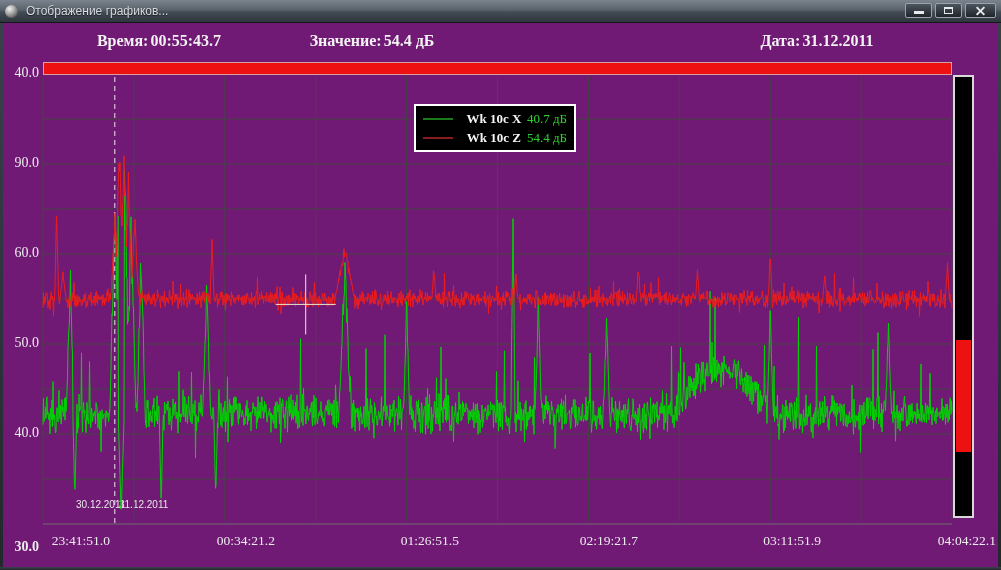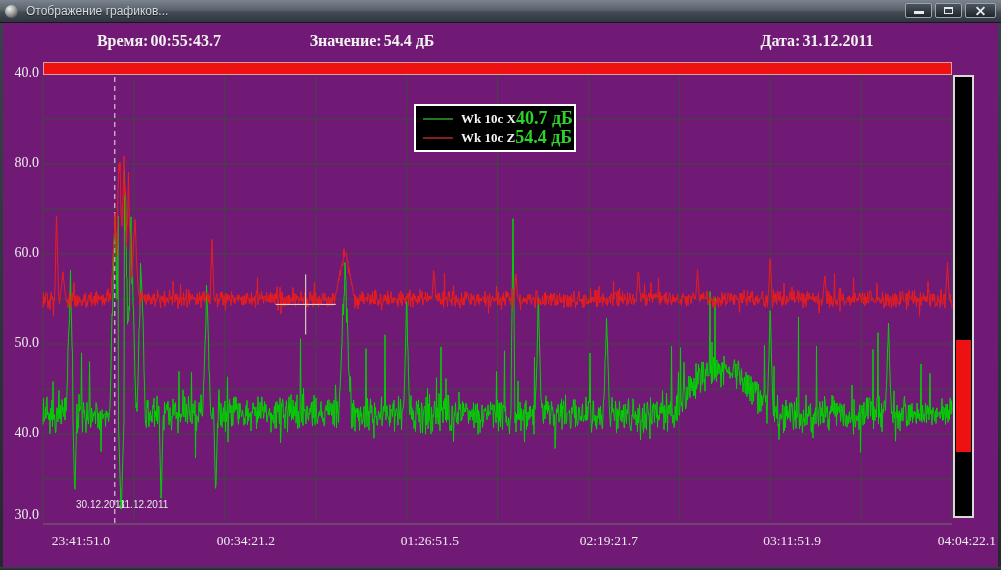--- a/index.html
+++ b/index.html
@@ -51,21 +51,21 @@
   .vthumb{position:absolute;left:1px;right:1px;background:#ee1111;}
 
   
   .legend{position:absolute;left:414px;top:104px;width:162px;border:2px solid #ffffff;
           background:#000;box-sizing:border-box;z-index:20;padding:3px 0;}
   .legend-row{display:flex;align-items:center;height:19px;padding:0 7px;text-align:center;}
   .legend-line{width:30px;height:2px;margin-right:8px;flex:none;}
   .legend-line.s0{background:#1c7a1c;}
   .legend-line.s1{background:#8a1c1c;}
   .legend-name{font-weight:bold;font-size:13px;color:#f4f4f4;flex:1;white-space:nowrap;}
-  .legend-val{font-weight:bold;font-size:18px;color:#2bd32b;white-space:nowrap;}
+  .legend-val{font-weight:normal;font-size:13px;color:#2bd32b;white-space:nowrap;}
 
   svg#chart-svg{position:absolute;left:0;top:0;z-index:5;}
 </style>
 </head>
 <body>
 
 <div class="window">
 
   <div class="titlebar">
     <span class="app-icon"></span>
@@ -116,25 +116,25 @@
       <line x1="43" x2="952" y1="479" y2="479" stroke="#454545" stroke-width="1"></line>
       <line x1="43" x2="952" y1="524" y2="524" stroke="#6f6f6f" stroke-width="1"></line>
       <line x1="114.811" x2="114.811" y1="77" y2="523" stroke="#e8e8e8" stroke-width="1" stroke-dasharray="5 4"></line>
       <polyline points="43.0,424.6 43.5,398.1 44.0,421.4 44.5,419.5 45.0,417.8 45.5,407.1 46.0,418.5 46.5,398.9 47.0,396.8 47.5,414.7 48.0,411.8 48.5,418.2 49.0,420.0 49.5,413.5 50.0,433.6 50.5,408.4 51.0,413.7 51.5,420.0 52.0,399.9 52.5,426.8 53.0,381.6 53.5,418.6 54.0,419.6 54.5,414.8 55.0,425.6 55.5,432.9 56.0,431.0 56.5,410.5 57.0,407.6 57.5,408.6 58.0,422.0 58.5,406.0 59.0,390.5 59.5,415.9 60.0,418.9 60.5,405.2 61.0,424.0 61.5,422.8 62.0,399.5 62.5,411.3 63.0,407.2 63.5,416.2 64.0,416.5 64.5,398.4 65.0,420.2 65.5,397.4 66.0,411.4 66.5,405.6 67.0,389.9 67.5,376.8 68.0,348.0 68.5,337.5 69.0,327.8 69.5,319.9 70.0,292.8 70.5,270.2 71.0,305.5 71.5,320.1 72.0,345.3 72.5,353.3 73.0,421.9 73.5,442.6 74.0,463.3 74.5,484.0 75.0,489.3 75.5,468.6 76.0,447.9 76.5,427.2 77.0,404.2 77.5,432.9 78.0,417.0 78.5,428.3 79.0,394.1 79.5,411.2 80.0,410.2 80.5,408.7 81.0,405.2 81.5,352.8 82.0,415.2 82.5,432.2 83.0,410.2 83.5,402.0 84.0,412.7 84.5,410.3 85.0,418.4 85.5,420.8 86.0,432.7 86.5,419.0 87.0,402.4 87.5,419.4 88.0,418.8 88.5,424.1 89.0,410.0 89.5,361.6 90.0,397.8 90.5,427.7 91.0,425.8 91.5,408.2 92.0,411.2 92.5,421.9 93.0,417.9 93.5,413.3 94.0,415.6 94.5,411.1 95.0,413.6 95.5,423.8 96.0,402.6 96.5,404.8 97.0,407.5 97.5,415.9 98.0,428.2 98.5,413.0 99.0,422.6 99.5,429.7 100.0,411.0 100.5,412.9 101.0,451.6 101.5,423.1 102.0,409.6 102.5,417.8 103.0,418.9 103.5,414.6 104.0,414.2 104.5,414.4 105.0,413.5 105.5,426.3 106.0,410.9 106.5,410.8 107.0,417.4 107.5,412.6 108.0,412.6 108.5,421.7 109.0,417.4 109.5,412.1 110.0,406.6 110.5,388.8 111.0,367.3 111.5,337.5 112.0,313.8 112.5,315.4 113.0,293.5 113.5,266.1 114.0,240.3 114.5,233.5 115.0,216.6 115.5,224.0 116.0,250.7 116.5,276.9 117.0,299.4 117.5,291.9 118.0,216.1 118.5,425.2 119.0,442.0 119.5,458.8 120.0,475.6 120.5,492.4 121.0,509.2 121.5,504.0 122.0,487.2 122.5,470.4 123.0,453.6 123.5,436.8 124.0,420.0 124.5,170.3 125.0,230.5 125.5,192.8 126.0,216.1 126.5,276.3 127.0,279.2 127.5,324.2 128.0,320.4 128.5,320.9 129.0,306.4 129.5,310.5 130.0,257.2 130.5,233.1 131.0,216.8 131.5,267.9 132.0,284.0 132.5,275.5 133.0,304.0 133.5,309.5 134.0,332.8 134.5,352.9 135.0,377.4 135.5,390.9 136.0,407.8 136.5,403.6 137.0,411.5 137.5,392.7 138.0,382.3 138.5,358.9 139.0,329.3 139.5,326.7 140.0,309.8 140.5,263.3 141.0,274.3 141.5,282.9 142.0,296.3 142.5,308.0 143.0,318.6 143.5,339.5 144.0,371.6 144.5,383.2 145.0,408.0 145.5,423.4 146.0,425.6 146.5,427.9 147.0,400.4 147.5,408.1 148.0,400.3 148.5,420.1 149.0,426.8 149.5,412.9 150.0,414.2 150.5,410.6 151.0,421.1 151.5,415.7 152.0,422.4 152.5,410.7 153.0,404.9 153.5,408.4 154.0,398.2 154.5,426.7 155.0,410.8 155.5,416.6 156.0,411.0 156.5,420.9 157.0,395.9 157.5,424.0 158.0,417.2 158.5,406.0 159.0,406.1 159.5,429.3 160.0,452.3 160.5,475.2 161.0,498.2 161.5,490.9 162.0,467.9 162.5,445.0 163.0,422.0 163.5,415.0 164.0,430.2 164.5,402.2 165.0,413.8 165.5,412.0 166.0,409.9 166.5,404.3 167.0,403.6 167.5,410.2 168.0,401.0 168.5,415.1 169.0,424.7 169.5,416.7 170.0,407.5 170.5,421.0 171.0,420.7 171.5,430.2 172.0,416.3 172.5,417.6 173.0,398.9 173.5,410.0 174.0,415.5 174.5,404.4 175.0,407.0 175.5,402.4 176.0,418.7 176.5,417.3 177.0,412.0 177.5,418.4 178.0,433.1 178.5,416.6 179.0,371.3 179.5,417.0 180.0,414.0 180.5,422.1 181.0,413.8 181.5,417.1 182.0,415.6 182.5,411.5 183.0,389.8 183.5,413.0 184.0,416.9 184.5,396.6 185.0,397.9 185.5,421.9 186.0,412.9 186.5,403.9 187.0,416.9 187.5,423.4 188.0,410.3 188.5,396.0 189.0,406.6 189.5,414.3 190.0,416.8 190.5,422.0 191.0,408.5 191.5,372.3 192.0,423.9 192.5,416.7 193.0,403.8 193.5,413.1 194.0,410.9 194.5,415.4 195.0,400.5 195.5,458.1 196.0,414.8 196.5,430.6 197.0,418.0 197.5,418.8 198.0,416.4 198.5,422.2 199.0,402.5 199.5,411.4 200.0,408.3 200.5,413.3 201.0,394.6 201.5,407.4 202.0,415.5 202.5,416.3 203.0,403.1 203.5,386.9 204.0,376.9 204.5,362.1 205.0,344.1 205.5,333.7 206.0,320.0 206.5,285.0 207.0,302.1 207.5,308.3 208.0,327.2 208.5,342.2 209.0,370.3 209.5,376.0 210.0,394.8 210.5,410.8 211.0,416.0 211.5,416.4 212.0,419.2 212.5,412.6 213.0,407.4 213.5,409.8 214.0,426.2 214.5,446.9 215.0,467.6 215.5,488.3 216.0,485.0 216.5,464.3 217.0,443.6 217.5,422.9 218.0,427.9 218.5,400.2 219.0,389.7 219.5,405.1 220.0,414.4 220.5,425.2 221.0,403.3 221.5,421.7 222.0,427.4 222.5,416.8 223.0,411.1 223.5,407.5 224.0,421.8 224.5,403.3 225.0,400.9 225.5,431.6 226.0,411.8 226.5,421.4 227.0,412.1 227.5,376.8 228.0,442.1 228.5,419.3 229.0,406.1 229.5,399.5 230.0,412.9 230.5,404.5 231.0,413.4 231.5,426.3 232.0,405.5 232.5,425.5 233.0,424.4 233.5,397.8 234.0,412.6 234.5,399.9 235.0,396.6 235.5,410.4 236.0,397.1 236.5,409.3 237.0,404.0 237.5,414.7 238.0,419.8 238.5,424.4 239.0,403.2 239.5,418.7 240.0,403.5 240.5,408.3 241.0,412.2 241.5,416.7 242.0,414.3 242.5,410.3 243.0,414.4 243.5,417.5 244.0,425.4 244.5,418.3 245.0,424.0 245.5,412.1 246.0,405.5 246.5,415.7 247.0,400.4 247.5,424.7 248.0,408.1 248.5,420.9 249.0,413.4 249.5,416.7 250.0,415.9 250.5,412.1 251.0,430.9 251.5,417.7 252.0,411.8 252.5,413.2 253.0,402.7 253.5,408.7 254.0,406.9 254.5,407.1 255.0,416.0 255.5,410.2 256.0,407.1 256.5,429.0 257.0,411.7 257.5,422.4 258.0,396.6 258.5,418.7 259.0,411.2 259.5,416.3 260.0,402.2 260.5,415.6 261.0,418.4 261.5,397.1 262.0,396.9 262.5,411.0 263.0,406.6 263.5,418.3 264.0,414.9 264.5,401.4 265.0,412.3 265.5,405.5 266.0,404.2 266.5,415.0 267.0,422.1 267.5,419.4 268.0,414.1 268.5,414.4 269.0,410.6 269.5,408.2 270.0,416.5 270.5,412.6 271.0,432.3 271.5,413.3 272.0,419.3 272.5,415.2 273.0,421.2 273.5,423.3 274.0,412.3 274.5,406.1 275.0,428.4 275.5,402.6 276.0,414.8 276.5,428.3 277.0,401.5 277.5,411.8 278.0,409.8 278.5,404.7 279.0,415.1 279.5,423.7 280.0,397.7 280.5,442.9 281.0,432.6 281.5,403.6 282.0,406.7 282.5,399.2 283.0,402.0 283.5,418.0 284.0,414.4 284.5,421.0 285.0,428.5 285.5,407.2 286.0,408.2 286.5,400.7 287.0,409.6 287.5,432.2 288.0,411.9 288.5,408.6 289.0,396.8 289.5,416.3 290.0,403.5 290.5,413.2 291.0,394.6 291.5,420.3 292.0,413.5 292.5,418.1 293.0,400.0 293.5,419.4 294.0,406.0 294.5,410.9 295.0,415.9 295.5,401.9 296.0,423.2 296.5,412.0 297.0,394.7 297.5,428.6 298.0,428.5 298.5,411.2 299.0,424.3 299.5,427.5 300.0,414.1 300.5,338.7 301.0,400.6 301.5,422.2 302.0,418.4 302.5,394.2 303.0,425.6 303.5,388.1 304.0,411.0 304.5,411.0 305.0,409.2 305.5,418.1 306.0,424.1 306.5,413.1 307.0,405.8 307.5,406.7 308.0,418.4 308.5,420.4 309.0,412.7 309.5,414.8 310.0,408.0 310.5,412.2 311.0,405.1 311.5,402.4 312.0,418.2 312.5,426.1 313.0,401.5 313.5,418.0 314.0,395.2 314.5,403.3 315.0,424.7 315.5,413.4 316.0,397.8 316.5,412.7 317.0,422.1 317.5,423.8 318.0,418.3 318.5,416.2 319.0,411.9 319.5,411.5 320.0,415.7 320.5,408.7 321.0,401.5 321.5,418.1 322.0,411.6 322.5,419.2 323.0,421.8 323.5,418.0 324.0,426.1 324.5,425.5 325.0,410.9 325.5,407.9 326.0,405.4 326.5,410.6 327.0,411.3 327.5,400.6 328.0,415.0 328.5,414.9 329.0,399.7 329.5,414.9 330.0,411.1 330.5,408.6 331.0,402.8 331.5,415.6 332.0,411.9 332.5,404.3 333.0,424.5 333.5,415.6 334.0,400.1 334.5,426.6 335.0,410.8 335.5,384.9 336.0,396.9 336.5,428.0 337.0,401.2 337.5,412.2 338.0,411.6 338.5,422.7 339.0,409.1 339.5,395.7 340.0,389.0 340.5,378.3 341.0,368.2 341.5,350.6 342.0,343.5 342.5,317.2 343.0,303.9 343.5,314.6 344.0,297.2 344.5,292.8 345.0,262.4 345.5,275.0 346.0,280.8 346.5,322.4 347.0,308.5 347.5,324.1 348.0,340.3 348.5,366.2 349.0,374.2 349.5,378.1 350.0,392.0 350.5,376.6 351.0,396.5 351.5,425.1 352.0,428.7 352.5,403.6 353.0,426.7 353.5,399.9 354.0,406.5 354.5,406.7 355.0,431.3 355.5,408.8 356.0,413.1 356.5,412.2 357.0,408.3 357.5,417.3 358.0,407.9 358.5,421.0 359.0,410.4 359.5,430.5 360.0,419.2 360.5,406.8 361.0,416.3 361.5,412.8 362.0,424.3 362.5,420.5 363.0,421.1 363.5,411.9 364.0,406.1 364.5,427.7 365.0,427.5 365.5,410.5 366.0,348.6 366.5,404.8 367.0,426.8 367.5,398.2 368.0,414.5 368.5,411.3 369.0,430.3 369.5,418.5 370.0,407.8 370.5,398.8 371.0,413.3 371.5,405.4 372.0,406.7 372.5,423.0 373.0,418.6 373.5,427.1 374.0,438.2 374.5,402.7 375.0,414.5 375.5,407.5 376.0,417.4 376.5,416.2 377.0,424.9 377.5,425.4 378.0,417.3 378.5,411.1 379.0,413.3 379.5,417.1 380.0,419.5 380.5,415.1 381.0,410.5 381.5,396.7 382.0,425.8 382.5,417.7 383.0,415.3 383.5,406.2 384.0,411.4 384.5,406.4 385.0,334.8 385.5,406.9 386.0,419.8 386.5,409.0 387.0,405.5 387.5,415.2 388.0,416.7 388.5,418.2 389.0,419.3 389.5,426.3 390.0,404.7 390.5,422.7 391.0,411.9 391.5,409.2 392.0,410.5 392.5,416.6 393.0,403.5 393.5,410.4 394.0,400.2 394.5,431.4 395.0,414.8 395.5,416.0 396.0,409.4 396.5,408.6 397.0,412.2 397.5,415.0 398.0,425.1 398.5,396.1 399.0,409.9 399.5,412.4 400.0,419.2 400.5,399.0 401.0,407.6 401.5,430.0 402.0,412.5 402.5,410.3 403.0,408.6 403.5,406.0 404.0,400.0 404.5,384.2 405.0,364.8 405.5,350.0 406.0,324.4 406.5,301.3 407.0,305.5 407.5,342.1 408.0,351.1 408.5,373.9 409.0,391.1 409.5,411.0 410.0,414.8 410.5,403.8 411.0,395.4 411.5,419.0 412.0,407.6 412.5,420.3 413.0,410.5 413.5,411.5 414.0,428.6 414.5,420.6 415.0,421.1 415.5,431.5 416.0,412.6 416.5,400.9 417.0,405.5 417.5,404.7 418.0,414.4 418.5,399.8 419.0,422.0 419.5,408.3 420.0,423.9 420.5,432.7 421.0,419.2 421.5,402.7 422.0,405.4 422.5,433.1 423.0,418.0 423.5,412.8 424.0,409.2 424.5,406.1 425.0,407.5 425.5,434.2 426.0,397.2 426.5,424.8 427.0,420.5 427.5,388.4 428.0,428.7 428.5,404.1 429.0,420.6 429.5,394.4 430.0,419.7 430.5,424.3 431.0,433.8 431.5,407.2 432.0,420.7 432.5,431.3 433.0,414.8 433.5,417.1 434.0,410.2 434.5,401.0 435.0,407.1 435.5,415.4 436.0,424.0 436.5,377.6 437.0,417.9 437.5,407.8 438.0,423.3 438.5,424.4 439.0,393.5 439.5,418.1 440.0,431.1 440.5,403.4 441.0,346.9 441.5,410.8 442.0,407.3 442.5,411.6 443.0,422.9 443.5,402.7 444.0,400.5 444.5,408.8 445.0,398.0 445.5,420.0 446.0,378.5 446.5,422.2 447.0,394.8 447.5,414.0 448.0,419.8 448.5,395.0 449.0,408.4 449.5,423.9 450.0,431.0 450.5,426.6 451.0,425.3 451.5,430.6 452.0,406.0 452.5,406.0 453.0,421.7 453.5,441.6 454.0,417.6 454.5,415.2 455.0,410.7 455.5,402.7 456.0,416.6 456.5,422.4 457.0,417.3 457.5,412.3 458.0,424.3 458.5,417.8 459.0,392.0 459.5,409.3 460.0,405.8 460.5,404.3 461.0,421.0 461.5,417.5 462.0,419.3 462.5,401.2 463.0,416.0 463.5,403.1 464.0,408.7 464.5,412.2 465.0,408.5 465.5,412.0 466.0,403.4 466.5,404.0 467.0,409.7 467.5,408.0 468.0,413.3 468.5,423.5 469.0,410.3 469.5,410.4 470.0,420.3 470.5,411.6 471.0,417.1 471.5,414.6 472.0,409.5 472.5,417.9 473.0,420.4 473.5,402.6 474.0,427.8 474.5,412.0 475.0,411.4 475.5,404.1 476.0,422.9 476.5,417.0 477.0,404.3 477.5,403.4 478.0,434.4 478.5,410.4 479.0,412.7 479.5,416.5 480.0,432.6 480.5,419.9 481.0,421.2 481.5,418.7 482.0,405.0 482.5,427.4 483.0,422.4 483.5,422.2 484.0,409.2 484.5,409.1 485.0,411.0 485.5,407.7 486.0,412.0 486.5,412.6 487.0,419.9 487.5,412.4 488.0,404.9 488.5,416.2 489.0,411.5 489.5,412.4 490.0,414.7 490.5,401.7 491.0,407.2 491.5,409.3 492.0,410.0 492.5,404.4 493.0,410.7 493.5,427.5 494.0,404.8 494.5,408.9 495.0,412.1 495.5,415.5 496.0,422.8 496.5,371.5 497.0,417.2 497.5,400.0 498.0,415.7 498.5,431.2 499.0,403.4 499.5,421.1 500.0,402.6 500.5,427.0 501.0,412.1 501.5,402.2 502.0,409.9 502.5,430.0 503.0,405.6 503.5,405.2 504.0,407.8 504.5,350.8 505.0,411.4 505.5,406.8 506.0,422.2 506.5,416.3 507.0,425.0 507.5,425.6 508.0,423.9 508.5,417.7 509.0,427.9 509.5,433.9 510.0,419.3 510.5,419.5 511.0,409.4 511.5,346.4 512.0,312.9 512.5,264.9 513.0,218.6 513.5,270.7 514.0,309.5 514.5,368.0 515.0,423.2 515.5,412.2 516.0,432.0 516.5,414.1 517.0,420.5 517.5,416.8 518.0,380.8 518.5,419.2 519.0,415.1 519.5,419.9 520.0,402.0 520.5,410.7 521.0,431.1 521.5,408.8 522.0,414.4 522.5,420.3 523.0,420.5 523.5,409.7 524.0,418.4 524.5,442.1 525.0,403.7 525.5,413.4 526.0,400.6 526.5,429.6 527.0,412.7 527.5,426.2 528.0,411.8 528.5,417.4 529.0,419.9 529.5,406.6 530.0,417.9 530.5,405.9 531.0,416.2 531.5,416.0 532.0,414.9 532.5,409.0 533.0,424.9 533.5,405.3 534.0,434.2 534.5,357.2 535.0,409.4 535.5,395.4 536.0,388.0 536.5,375.3 537.0,359.6 537.5,336.0 538.0,306.6 538.5,297.0 539.0,325.1 539.5,343.5 540.0,359.7 540.5,381.1 541.0,398.6 541.5,402.3 542.0,408.2 542.5,403.8 543.0,419.2 543.5,423.5 544.0,407.3 544.5,405.2 545.0,419.0 545.5,405.7 546.0,395.7 546.5,409.6 547.0,401.1 547.5,414.0 548.0,401.9 548.5,410.8 549.0,405.3 549.5,416.8 550.0,424.4 550.5,416.5 551.0,412.8 551.5,401.4 552.0,409.0 552.5,407.1 553.0,411.6 553.5,425.6 554.0,416.1 554.5,414.4 555.0,448.6 555.5,441.4 556.0,421.9 556.5,408.8 557.0,413.1 557.5,410.8 558.0,404.5 558.5,408.3 559.0,422.2 559.5,421.5 560.0,417.4 560.5,403.8 561.0,416.3 561.5,398.9 562.0,429.5 562.5,406.2 563.0,409.2 563.5,400.8 564.0,407.7 564.5,424.2 565.0,416.3 565.5,394.8 566.0,423.7 566.5,422.5 567.0,414.2 567.5,413.2 568.0,412.9 568.5,412.6 569.0,411.7 569.5,409.9 570.0,420.0 570.5,428.8 571.0,425.9 571.5,407.6 572.0,413.7 572.5,407.8 573.0,407.9 573.5,399.5 574.0,411.3 574.5,417.9 575.0,399.5 575.5,427.2 576.0,405.8 576.5,417.9 577.0,423.1 577.5,425.5 578.0,422.9 578.5,408.6 579.0,407.1 579.5,408.7 580.0,420.4 580.5,419.3 581.0,416.0 581.5,421.2 582.0,409.8 582.5,403.8 583.0,418.8 583.5,421.6 584.0,418.4 584.5,415.5 585.0,416.9 585.5,420.4 586.0,397.0 586.5,420.4 587.0,406.3 587.5,419.8 588.0,413.4 588.5,401.2 589.0,402.8 589.5,401.1 590.0,353.0 590.5,403.3 591.0,419.9 591.5,432.4 592.0,424.6 592.5,423.3 593.0,400.7 593.5,401.0 594.0,421.0 594.5,420.7 595.0,415.0 595.5,425.9 596.0,415.8 596.5,429.3 597.0,423.4 597.5,415.9 598.0,417.1 598.5,407.4 599.0,418.8 599.5,408.5 600.0,424.7 600.5,406.0 601.0,419.8 601.5,415.0 602.0,427.9 602.5,428.8 603.0,412.7 603.5,400.2 604.0,398.3 604.5,386.8 605.0,360.3 605.5,356.7 606.0,339.0 606.5,318.1 607.0,333.4 607.5,343.9 608.0,363.8 608.5,377.0 609.0,397.2 609.5,411.3 610.0,418.9 610.5,426.7 611.0,415.4 611.5,409.6 612.0,397.3 612.5,410.4 613.0,412.3 613.5,408.7 614.0,415.1 614.5,420.6 615.0,416.0 615.5,401.1 616.0,410.4 616.5,432.7 617.0,408.7 617.5,410.5 618.0,428.5 618.5,410.7 619.0,415.5 619.5,401.1 620.0,413.6 620.5,420.4 621.0,418.4 621.5,410.5 622.0,422.2 622.5,410.1 623.0,417.1 623.5,404.8 624.0,427.8 624.5,427.8 625.0,404.2 625.5,406.2 626.0,419.0 626.5,423.4 627.0,409.5 627.5,413.6 628.0,404.0 628.5,398.7 629.0,412.1 629.5,422.5 630.0,425.9 630.5,429.9 631.0,430.9 631.5,424.2 632.0,415.0 632.5,416.4 633.0,398.8 633.5,404.0 634.0,419.2 634.5,414.8 635.0,416.7 635.5,411.5 636.0,425.1 636.5,424.0 637.0,414.8 637.5,431.6 638.0,408.1 638.5,422.8 639.0,415.5 639.5,404.3 640.0,418.7 640.5,439.8 641.0,421.4 641.5,420.4 642.0,421.7 642.5,408.1 643.0,427.0 643.5,432.6 644.0,404.1 644.5,403.4 645.0,428.2 645.5,413.6 646.0,414.2 646.5,430.2 647.0,403.8 647.5,402.0 648.0,410.2 648.5,414.5 649.0,413.8 649.5,422.1 650.0,438.9 650.5,397.6 651.0,422.1 651.5,420.1 652.0,424.3 652.5,405.5 653.0,407.3 653.5,403.1 654.0,411.9 654.5,422.5 655.0,404.2 655.5,409.0 656.0,409.6 656.5,417.4 657.0,401.7 657.5,427.4 658.0,415.2 658.5,416.4 659.0,420.2 659.5,417.8 660.0,406.8 660.5,413.0 661.0,402.8 661.5,409.0 662.0,413.8 662.5,390.7 663.0,412.6 663.5,406.4 664.0,429.7 664.5,405.5 665.0,410.7 665.5,423.0 666.0,417.4 666.5,393.1 667.0,406.2 667.5,431.4 668.0,408.4 668.5,405.5 669.0,414.1 669.5,405.2 670.0,405.8 670.5,401.6 671.0,416.1 671.5,346.3 672.0,406.8 672.5,423.2 673.0,419.1 673.5,415.2 674.0,427.6 674.5,425.4 675.0,406.1 675.5,407.1 676.0,419.6 676.5,395.5 677.0,421.2 677.5,396.7 678.0,392.4 678.5,371.9 679.0,415.2 679.5,415.2 680.0,405.5 680.5,347.7 681.0,399.6 681.5,406.0 682.0,402.7 682.5,412.0 683.0,395.6 683.5,385.8 684.0,362.4 684.5,382.9 685.0,392.1 685.5,409.1 686.0,407.7 686.5,402.1 687.0,386.9 687.5,400.1 688.0,396.3 688.5,378.0 689.0,375.9 689.5,386.7 690.0,397.7 690.5,376.8 691.0,387.8 691.5,378.8 692.0,391.0 692.5,388.1 693.0,382.1 693.5,396.1 694.0,378.0 694.5,395.4 695.0,385.1 695.5,398.8 696.0,363.4 696.5,389.2 697.0,386.2 697.5,371.8 698.0,384.3 698.5,364.2 699.0,371.6 699.5,368.6 700.0,372.8 700.5,392.6 701.0,384.3 701.5,368.1 702.0,361.9 702.5,384.5 703.0,365.5 703.5,362.1 704.0,382.0 704.5,379.4 705.0,391.2 705.5,368.9 706.0,376.0 706.5,365.9 707.0,362.7 707.5,369.6 708.0,376.4 708.5,375.2 709.0,375.7 709.5,354.3 710.0,291.4 710.5,373.3 711.0,365.2 711.5,383.8 712.0,342.1 712.5,382.2 713.0,376.1 713.5,357.1 714.0,358.0 714.5,379.5 715.0,297.6 715.5,377.1 716.0,375.6 716.5,381.6 717.0,359.9 717.5,375.2 718.0,368.1 718.5,363.2 719.0,373.8 719.5,364.6 720.0,366.4 720.5,372.6 721.0,387.3 721.5,374.1 722.0,362.2 722.5,371.7 723.0,363.0 723.5,384.7 724.0,356.2 724.5,364.7 725.0,367.7 725.5,368.9 726.0,364.5 726.5,372.0 727.0,369.2 727.5,372.8 728.0,372.5 728.5,373.9 729.0,366.8 729.5,370.2 730.0,378.3 730.5,372.4 731.0,374.3 731.5,374.7 732.0,373.5 732.5,377.8 733.0,371.8 733.5,366.2 734.0,363.2 734.5,359.6 735.0,366.7 735.5,377.6 736.0,363.9 736.5,388.7 737.0,375.3 737.5,375.9 738.0,362.3 738.5,360.7 739.0,370.2 739.5,371.6 740.0,383.4 740.5,385.1 741.0,374.8 741.5,368.6 742.0,381.2 742.5,378.1 743.0,392.2 743.5,384.9 744.0,382.1 744.5,377.0 745.0,391.5 745.5,393.9 746.0,372.2 746.5,385.2 747.0,396.6 747.5,375.0 748.0,393.8 748.5,385.3 749.0,375.4 749.5,391.6 750.0,401.1 750.5,388.0 751.0,376.5 751.5,386.5 752.0,404.5 752.5,382.3 753.0,382.3 753.5,401.3 754.0,390.3 754.5,383.7 755.0,381.4 755.5,392.7 756.0,381.7 756.5,390.1 757.0,382.6 757.5,400.2 758.0,413.7 758.5,384.0 759.0,409.1 759.5,411.4 760.0,392.3 760.5,390.6 761.0,411.5 761.5,395.4 762.0,396.5 762.5,405.6 763.0,399.8 763.5,394.8 764.0,393.9 764.5,345.2 765.0,393.5 765.5,402.0 766.0,395.2 766.5,411.1 767.0,423.5 767.5,399.4 768.0,386.2 768.5,367.9 769.0,356.6 769.5,334.3 770.0,310.6 770.5,316.4 771.0,337.8 771.5,359.2 772.0,373.8 772.5,393.3 773.0,406.7 773.5,416.2 774.0,366.2 774.5,421.8 775.0,410.9 775.5,411.4 776.0,406.2 776.5,414.1 777.0,418.6 777.5,395.0 778.0,426.1 778.5,423.8 779.0,439.6 779.5,426.8 780.0,413.9 780.5,413.5 781.0,419.4 781.5,415.0 782.0,417.5 782.5,404.5 783.0,405.1 783.5,432.8 784.0,418.5 784.5,430.9 785.0,406.6 785.5,427.7 786.0,400.0 786.5,416.1 787.0,406.0 787.5,419.4 788.0,410.7 788.5,417.3 789.0,417.5 789.5,403.4 790.0,418.8 790.5,421.9 791.0,402.6 791.5,406.7 792.0,403.9 792.5,410.9 793.0,420.4 793.5,429.7 794.0,418.4 794.5,401.8 795.0,420.3 795.5,410.8 796.0,428.5 796.5,397.4 797.0,417.8 797.5,413.8 798.0,412.2 798.5,317.0 799.0,418.8 799.5,429.1 800.0,413.7 800.5,425.6 801.0,415.7 801.5,413.9 802.0,424.4 802.5,432.7 803.0,419.5 803.5,409.6 804.0,421.9 804.5,418.2 805.0,426.1 805.5,412.8 806.0,394.9 806.5,413.2 807.0,424.8 807.5,414.2 808.0,417.0 808.5,405.9 809.0,415.7 809.5,413.3 810.0,406.3 810.5,403.6 811.0,430.9 811.5,432.3 812.0,417.0 812.5,425.1 813.0,438.1 813.5,414.2 814.0,424.6 814.5,412.6 815.0,413.4 815.5,407.5 816.0,423.9 816.5,346.1 817.0,410.3 817.5,412.2 818.0,417.1 818.5,426.3 819.0,407.6 819.5,407.3 820.0,401.6 820.5,424.4 821.0,407.6 821.5,415.3 822.0,416.0 822.5,401.4 823.0,422.9 823.5,413.7 824.0,422.6 824.5,396.1 825.0,400.9 825.5,417.3 826.0,414.5 826.5,407.7 827.0,406.0 827.5,407.2 828.0,427.7 828.5,419.4 829.0,430.4 829.5,413.1 830.0,410.8 830.5,414.0 831.0,405.8 831.5,412.0 832.0,395.2 832.5,411.2 833.0,396.1 833.5,413.7 834.0,411.2 834.5,400.6 835.0,416.5 835.5,412.9 836.0,403.1 836.5,425.6 837.0,403.1 837.5,414.4 838.0,408.6 838.5,406.5 839.0,411.3 839.5,412.5 840.0,403.3 840.5,421.5 841.0,417.8 841.5,404.7 842.0,405.7 842.5,408.8 843.0,422.0 843.5,425.9 844.0,403.9 844.5,414.0 845.0,417.4 845.5,426.0 846.0,417.9 846.5,414.6 847.0,427.2 847.5,423.2 848.0,415.8 848.5,423.6 849.0,414.4 849.5,411.6 850.0,421.3 850.5,423.0 851.0,417.7 851.5,419.0 852.0,385.1 852.5,421.1 853.0,421.0 853.5,434.3 854.0,399.4 854.5,418.3 855.0,425.6 855.5,427.3 856.0,415.2 856.5,420.4 857.0,416.4 857.5,416.4 858.0,421.4 858.5,412.6 859.0,429.6 859.5,406.2 860.0,404.8 860.5,452.4 861.0,414.4 861.5,411.8 862.0,405.3 862.5,413.0 863.0,425.3 863.5,407.5 864.0,402.0 864.5,424.1 865.0,416.4 865.5,417.8 866.0,411.0 866.5,397.7 867.0,415.8 867.5,397.7 868.0,418.9 868.5,405.9 869.0,397.9 869.5,397.8 870.0,399.0 870.5,416.3 871.0,402.3 871.5,401.5 872.0,405.9 872.5,420.0 873.0,349.4 873.5,429.0 874.0,406.6 874.5,418.2 875.0,420.6 875.5,409.5 876.0,413.3 876.5,417.1 877.0,397.8 877.5,397.6 878.0,332.6 878.5,424.1 879.0,396.2 879.5,413.8 880.0,417.7 880.5,413.4 881.0,427.2 881.5,403.5 882.0,431.9 882.5,418.3 883.0,409.1 883.5,412.9 884.0,402.2 884.5,400.7 885.0,403.4 885.5,410.7 886.0,394.0 886.5,386.4 887.0,371.4 887.5,350.0 888.0,343.0 888.5,323.0 889.0,338.1 889.5,362.4 890.0,374.0 890.5,389.7 891.0,397.5 891.5,413.7 892.0,411.3 892.5,414.4 893.0,422.7 893.5,405.7 894.0,390.8 894.5,418.2 895.0,411.9 895.5,441.2 896.0,418.7 896.5,415.6 897.0,405.0 897.5,414.8 898.0,428.7 898.5,416.0 899.0,411.2 899.5,410.9 900.0,431.1 900.5,413.0 901.0,420.9 901.5,409.8 902.0,407.8 902.5,415.6 903.0,421.1 903.5,409.7 904.0,399.7 904.5,396.2 905.0,406.5 905.5,404.2 906.0,413.0 906.5,426.3 907.0,420.5 907.5,425.7 908.0,415.9 908.5,405.0 909.0,424.6 909.5,412.9 910.0,404.6 910.5,420.9 911.0,406.1 911.5,416.6 912.0,403.3 912.5,422.8 913.0,411.3 913.5,418.4 914.0,415.2 914.5,411.4 915.0,414.6 915.5,412.1 916.0,422.9 916.5,423.7 917.0,403.1 917.5,417.8 918.0,409.1 918.5,416.7 919.0,419.2 919.5,413.7 920.0,420.9 920.5,406.8 921.0,363.9 921.5,418.0 922.0,422.3 922.5,405.0 923.0,413.3 923.5,419.6 924.0,413.6 924.5,422.1 925.0,413.8 925.5,403.2 926.0,407.4 926.5,423.1 927.0,407.5 927.5,405.5 928.0,414.0 928.5,407.5 929.0,419.9 929.5,398.9 930.0,373.3 930.5,414.2 931.0,410.3 931.5,410.3 932.0,424.9 932.5,410.3 933.0,407.4 933.5,410.8 934.0,414.4 934.5,420.8 935.0,416.3 935.5,410.7 936.0,423.6 936.5,408.0 937.0,407.8 937.5,417.0 938.0,414.8 938.5,413.2 939.0,412.9 939.5,411.9 940.0,418.3 940.5,418.1 941.0,410.4 941.5,413.7 942.0,398.5 942.5,420.6 943.0,406.3 943.5,420.1 944.0,415.3 944.5,411.5 945.0,407.7 945.5,424.5 946.0,404.0 946.5,412.8 947.0,417.9 947.5,404.3 948.0,422.4 948.5,415.2 949.0,410.0 949.5,419.8 950.0,397.8 950.5,398.6 951.0,414.4 951.5,400.8 952.0,411.2" fill="none" stroke="#00d400" stroke-width="1"></polyline>
       <polyline points="43.0,307.9 43.5,292.6 44.0,304.7 44.5,296.9 45.0,302.6 45.5,299.4 46.0,293.1 46.5,292.6 47.0,293.4 47.5,298.1 48.0,307.8 48.5,301.1 49.0,304.4 49.5,299.5 50.0,309.5 50.5,297.4 51.0,292.3 51.5,298.9 52.0,299.3 52.5,296.3 53.0,300.5 53.5,315.8 54.0,298.4 54.5,300.4 55.0,284.2 55.5,264.9 56.0,234.8 56.5,215.8 57.0,231.8 57.5,254.7 58.0,271.2 58.5,293.0 59.0,300.7 59.5,304.1 60.0,299.0 60.5,291.9 61.0,290.9 61.5,284.2 62.0,282.4 62.5,274.3 63.0,271.8 63.5,278.8 64.0,282.4 64.5,286.0 65.0,291.5 65.5,295.1 66.0,298.8 66.5,301.3 67.0,302.2 67.5,299.7 68.0,307.8 68.5,303.1 69.0,297.3 69.5,293.4 70.0,303.2 70.5,301.6 71.0,306.6 71.5,294.2 72.0,295.6 72.5,301.0 73.0,292.6 73.5,297.8 74.0,282.4 74.5,299.9 75.0,305.6 75.5,296.5 76.0,307.1 76.5,305.4 77.0,294.9 77.5,304.1 78.0,305.5 78.5,302.9 79.0,296.4 79.5,301.9 80.0,301.7 80.5,299.5 81.0,302.0 81.5,305.9 82.0,305.6 82.5,299.8 83.0,301.0 83.5,302.5 84.0,294.8 84.5,300.9 85.0,297.7 85.5,292.8 86.0,307.4 86.5,302.2 87.0,301.3 87.5,306.0 88.0,299.3 88.5,296.3 89.0,294.9 89.5,295.9 90.0,301.1 90.5,299.3 91.0,292.4 91.5,305.6 92.0,300.0 92.5,302.3 93.0,303.3 93.5,296.0 94.0,296.8 94.5,296.1 95.0,305.8 95.5,292.6 96.0,302.5 96.5,291.2 97.0,296.9 97.5,304.3 98.0,294.9 98.5,298.8 99.0,296.5 99.5,299.8 100.0,297.0 100.5,299.3 101.0,299.6 101.5,295.8 102.0,301.0 102.5,305.9 103.0,294.6 103.5,302.8 104.0,297.7 104.5,304.9 105.0,300.7 105.5,298.0 106.0,301.9 106.5,297.6 107.0,291.7 107.5,295.5 108.0,288.8 108.5,302.2 109.0,300.2 109.5,295.2 110.0,293.1 110.5,299.8 111.0,294.7 111.5,284.8 112.0,275.2 112.5,266.5 113.0,254.8 113.5,246.9 114.0,241.7 114.5,234.1 115.0,213.2 115.5,231.1 116.0,236.2 116.5,256.5 117.0,238.0 117.5,223.5 118.0,188.3 118.5,176.1 119.0,163.7 119.5,170.6 120.0,162.1 120.5,182.8 121.0,215.1 121.5,217.2 122.0,226.1 122.5,208.8 123.0,200.3 123.5,181.0 124.0,155.8 124.5,195.5 125.0,186.8 125.5,213.9 126.0,226.5 126.5,246.6 127.0,223.8 127.5,224.9 128.0,194.3 128.5,172.2 129.0,204.9 129.5,227.0 130.0,232.0 130.5,248.2 131.0,259.1 131.5,274.9 132.0,278.1 132.5,261.9 133.0,253.9 133.5,241.6 134.0,235.1 134.5,232.2 135.0,219.3 135.5,230.7 136.0,243.1 136.5,260.3 137.0,268.4 137.5,276.9 138.0,285.5 138.5,293.7 139.0,295.7 139.5,295.9 140.0,304.9 140.5,296.1 141.0,293.7 141.5,300.6 142.0,290.6 142.5,298.0 143.0,297.1 143.5,295.7 144.0,296.6 144.5,300.8 145.0,294.2 145.5,303.1 146.0,301.3 146.5,304.8 147.0,294.6 147.5,297.9 148.0,300.9 148.5,292.7 149.0,300.0 149.5,295.1 150.0,299.2 150.5,304.4 151.0,297.6 151.5,298.5 152.0,304.1 152.5,297.3 153.0,294.6 153.5,299.9 154.0,300.4 154.5,293.6 155.0,306.5 155.5,300.0 156.0,301.6 156.5,298.7 157.0,299.2 157.5,289.7 158.0,296.5 158.5,294.1 159.0,298.4 159.5,299.8 160.0,302.5 160.5,308.0 161.0,295.7 161.5,296.6 162.0,301.1 162.5,296.6 163.0,296.3 163.5,303.0 164.0,294.9 164.5,291.2 165.0,306.6 165.5,303.1 166.0,297.0 166.5,298.8 167.0,301.7 167.5,298.0 168.0,300.6 168.5,303.4 169.0,297.6 169.5,290.3 170.0,295.8 170.5,299.1 171.0,299.7 171.5,296.6 172.0,300.4 172.5,305.3 173.0,281.2 173.5,294.4 174.0,293.4 174.5,302.2 175.0,301.1 175.5,294.4 176.0,298.6 176.5,299.4 177.0,293.9 177.5,300.8 178.0,308.6 178.5,303.4 179.0,297.2 179.5,303.3 180.0,300.4 180.5,284.1 181.0,300.7 181.5,306.1 182.0,297.7 182.5,299.5 183.0,297.8 183.5,292.4 184.0,305.1 184.5,299.5 185.0,300.2 185.5,296.5 186.0,295.9 186.5,289.2 187.0,307.3 187.5,302.5 188.0,301.3 188.5,292.7 189.0,289.7 189.5,304.5 190.0,295.2 190.5,293.8 191.0,300.1 191.5,298.4 192.0,295.3 192.5,294.4 193.0,299.3 193.5,297.7 194.0,297.1 194.5,299.9 195.0,298.2 195.5,301.3 196.0,304.7 196.5,304.3 197.0,293.4 197.5,294.7 198.0,304.2 198.5,297.2 199.0,300.9 199.5,291.7 200.0,297.5 200.5,296.8 201.0,307.7 201.5,295.8 202.0,300.6 202.5,292.6 203.0,294.1 203.5,299.1 204.0,291.6 204.5,302.5 205.0,298.1 205.5,300.2 206.0,296.4 206.5,293.2 207.0,294.6 207.5,300.5 208.0,293.6 208.5,302.1 209.0,295.7 209.5,300.0 210.0,304.0 210.5,287.2 211.0,267.8 211.5,260.4 212.0,239.3 212.5,251.5 213.0,270.6 213.5,282.3 214.0,297.1 214.5,299.2 215.0,301.6 215.5,301.1 216.0,296.4 216.5,296.4 217.0,293.7 217.5,307.4 218.0,298.6 218.5,304.2 219.0,301.7 219.5,298.8 220.0,299.8 220.5,292.4 221.0,297.6 221.5,297.3 222.0,291.7 222.5,298.3 223.0,305.1 223.5,302.6 224.0,295.1 224.5,301.7 225.0,303.9 225.5,310.4 226.0,293.2 226.5,303.1 227.0,293.9 227.5,297.4 228.0,300.5 228.5,295.2 229.0,294.8 229.5,298.1 230.0,300.5 230.5,299.2 231.0,305.6 231.5,291.7 232.0,296.0 232.5,297.6 233.0,295.0 233.5,302.0 234.0,299.0 234.5,298.1 235.0,303.6 235.5,298.9 236.0,297.2 236.5,298.5 237.0,299.6 237.5,294.8 238.0,299.3 238.5,301.3 239.0,294.7 239.5,298.7 240.0,297.6 240.5,299.3 241.0,300.5 241.5,296.8 242.0,305.0 242.5,296.4 243.0,295.6 243.5,304.1 244.0,305.1 244.5,296.2 245.0,303.4 245.5,303.7 246.0,293.8 246.5,303.0 247.0,294.8 247.5,292.9 248.0,298.3 248.5,298.2 249.0,300.2 249.5,304.1 250.0,298.4 250.5,302.2 251.0,299.3 251.5,292.1 252.0,304.8 252.5,298.2 253.0,297.5 253.5,300.7 254.0,300.6 254.5,296.4 255.0,298.9 255.5,307.5 256.0,295.0 256.5,291.5 257.0,293.4 257.5,277.3 258.0,304.9 258.5,301.1 259.0,299.5 259.5,293.9 260.0,299.9 260.5,298.8 261.0,298.7 261.5,291.0 262.0,299.1 262.5,295.4 263.0,297.1 263.5,303.4 264.0,296.6 264.5,297.5 265.0,295.8 265.5,301.4 266.0,301.8 266.5,292.3 267.0,296.3 267.5,298.7 268.0,301.7 268.5,298.9 269.0,295.3 269.5,302.2 270.0,294.6 270.5,291.9 271.0,303.0 271.5,295.6 272.0,293.7 272.5,296.1 273.0,302.2 273.5,296.9 274.0,297.5 274.5,293.8 275.0,304.1 275.5,293.8 276.0,294.0 276.5,298.8 277.0,286.5 277.5,298.3 278.0,310.4 278.5,304.6 279.0,296.6 279.5,296.9 280.0,287.0 280.5,295.6 281.0,313.9 281.5,298.8 282.0,291.9 282.5,292.6 283.0,306.0 283.5,298.4 284.0,298.5 284.5,306.4 285.0,297.3 285.5,305.4 286.0,301.7 286.5,298.2 287.0,295.7 287.5,301.3 288.0,305.7 288.5,295.0 289.0,304.7 289.5,295.3 290.0,298.2 290.5,302.5 291.0,299.7 291.5,297.7 292.0,302.2 292.5,297.5 293.0,287.5 293.5,302.5 294.0,296.1 294.5,293.0 295.0,300.8 295.5,306.4 296.0,294.1 296.5,299.4 297.0,296.0 297.5,297.3 298.0,296.2 298.5,303.6 299.0,302.8 299.5,298.7 300.0,298.5 300.5,300.2 301.0,291.3 301.5,299.7 302.0,301.7 302.5,298.6 303.0,297.2 303.5,304.3 304.0,301.1 304.5,295.7 305.0,292.4 305.5,296.9 306.0,298.7 306.5,307.2 307.0,298.6 307.5,301.6 308.0,307.0 308.5,304.9 309.0,302.5 309.5,295.9 310.0,291.6 310.5,291.7 311.0,300.3 311.5,301.4 312.0,295.3 312.5,297.4 313.0,306.9 313.5,297.7 314.0,291.9 314.5,282.5 315.0,304.4 315.5,291.9 316.0,296.6 316.5,298.7 317.0,302.6 317.5,304.1 318.0,298.6 318.5,306.8 319.0,296.0 319.5,297.7 320.0,304.1 320.5,299.3 321.0,301.0 321.5,305.3 322.0,297.0 322.5,293.0 323.0,296.2 323.5,298.5 324.0,301.4 324.5,293.3 325.0,293.3 325.5,300.2 326.0,298.1 326.5,298.8 327.0,303.9 327.5,306.5 328.0,297.4 328.5,296.6 329.0,306.2 329.5,299.4 330.0,297.5 330.5,302.8 331.0,298.9 331.5,297.9 332.0,305.8 332.5,293.5 333.0,299.5 333.5,293.2 334.0,296.9 334.5,304.7 335.0,298.0 335.5,295.0 336.0,293.1 336.5,290.6 337.0,290.0 337.5,285.3 338.0,283.6 338.5,278.8 339.0,280.5 339.5,274.7 340.0,270.7 340.5,275.8 341.0,267.3 341.5,266.5 342.0,263.4 342.5,266.0 343.0,264.9 343.5,251.8 344.0,248.7 344.5,257.0 345.0,252.7 345.5,252.3 346.0,253.0 346.5,253.9 347.0,258.4 347.5,262.3 348.0,261.7 348.5,272.8 349.0,267.9 349.5,274.9 350.0,273.6 350.5,279.5 351.0,278.9 351.5,285.3 352.0,283.8 352.5,287.2 353.0,291.5 353.5,292.9 354.0,295.7 354.5,294.7 355.0,308.5 355.5,295.5 356.0,297.4 356.5,301.9 357.0,305.6 357.5,297.3 358.0,309.0 358.5,299.4 359.0,304.7 359.5,299.5 360.0,294.3 360.5,300.8 361.0,301.2 361.5,299.5 362.0,291.4 362.5,294.1 363.0,302.2 363.5,293.5 364.0,304.3 364.5,302.8 365.0,298.1 365.5,297.8 366.0,297.2 366.5,297.1 367.0,301.4 367.5,301.1 368.0,293.3 368.5,295.9 369.0,297.5 369.5,299.8 370.0,304.5 370.5,299.3 371.0,295.0 371.5,303.1 372.0,297.8 372.5,291.7 373.0,302.6 373.5,299.2 374.0,303.9 374.5,290.5 375.0,304.0 375.5,289.9 376.0,292.3 376.5,296.1 377.0,299.7 377.5,300.8 378.0,305.9 378.5,300.6 379.0,303.7 379.5,303.8 380.0,299.0 380.5,293.6 381.0,298.3 381.5,310.0 382.0,304.2 382.5,305.0 383.0,302.6 383.5,300.0 384.0,294.7 384.5,294.8 385.0,301.1 385.5,295.4 386.0,299.5 386.5,297.7 387.0,303.7 387.5,290.7 388.0,303.9 388.5,295.1 389.0,304.6 389.5,299.2 390.0,298.4 390.5,297.3 391.0,291.6 391.5,300.9 392.0,303.2 392.5,300.6 393.0,297.6 393.5,302.8 394.0,300.5 394.5,300.2 395.0,297.3 395.5,299.1 396.0,299.3 396.5,301.8 397.0,303.3 397.5,298.6 398.0,306.8 398.5,300.4 399.0,293.3 399.5,299.3 400.0,299.8 400.5,303.1 401.0,291.0 401.5,294.9 402.0,305.7 402.5,300.6 403.0,293.8 403.5,297.5 404.0,299.3 404.5,300.5 405.0,298.0 405.5,303.7 406.0,297.2 406.5,295.8 407.0,299.3 407.5,296.3 408.0,293.1 408.5,305.4 409.0,292.6 409.5,297.1 410.0,289.8 410.5,306.7 411.0,298.0 411.5,300.2 412.0,299.9 412.5,295.6 413.0,307.2 413.5,293.1 414.0,294.0 414.5,299.2 415.0,297.3 415.5,296.0 416.0,301.9 416.5,300.0 417.0,298.7 417.5,304.5 418.0,296.3 418.5,301.4 419.0,295.6 419.5,302.9 420.0,289.5 420.5,296.3 421.0,297.3 421.5,299.1 422.0,291.6 422.5,302.6 423.0,305.1 423.5,300.6 424.0,298.8 424.5,297.1 425.0,299.2 425.5,292.2 426.0,298.8 426.5,301.8 427.0,298.4 427.5,292.8 428.0,301.0 428.5,296.3 429.0,299.3 429.5,296.5 430.0,296.7 430.5,299.6 431.0,296.3 431.5,298.4 432.0,297.1 432.5,289.1 433.0,282.8 433.5,270.6 434.0,273.8 434.5,275.6 435.0,284.8 435.5,294.2 436.0,297.8 436.5,295.3 437.0,300.8 437.5,299.1 438.0,293.5 438.5,297.7 439.0,301.4 439.5,293.1 440.0,297.4 440.5,303.9 441.0,299.3 441.5,304.6 442.0,302.5 442.5,302.8 443.0,291.9 443.5,307.7 444.0,301.6 444.5,273.5 445.0,300.0 445.5,298.1 446.0,298.3 446.5,296.9 447.0,301.2 447.5,306.9 448.0,298.3 448.5,291.6 449.0,295.9 449.5,291.9 450.0,300.8 450.5,300.3 451.0,302.1 451.5,299.0 452.0,305.4 452.5,291.6 453.0,295.2 453.5,285.4 454.0,298.8 454.5,297.6 455.0,306.3 455.5,300.8 456.0,294.8 456.5,297.6 457.0,302.9 457.5,300.7 458.0,298.2 458.5,298.6 459.0,304.7 459.5,303.3 460.0,308.2 460.5,299.8 461.0,302.2 461.5,292.6 462.0,299.0 462.5,305.3 463.0,305.0 463.5,297.7 464.0,305.1 464.5,301.1 465.0,291.5 465.5,297.8 466.0,298.8 466.5,297.8 467.0,292.0 467.5,296.3 468.0,294.5 468.5,298.4 469.0,300.0 469.5,302.0 470.0,302.1 470.5,304.9 471.0,293.5 471.5,303.6 472.0,299.2 472.5,296.1 473.0,300.0 473.5,294.9 474.0,297.0 474.5,298.9 475.0,305.9 475.5,302.1 476.0,301.2 476.5,301.1 477.0,294.4 477.5,296.9 478.0,302.1 478.5,294.3 479.0,304.7 479.5,300.8 480.0,297.7 480.5,300.9 481.0,298.9 481.5,301.4 482.0,298.4 482.5,297.9 483.0,296.8 483.5,296.6 484.0,300.5 484.5,303.1 485.0,291.4 485.5,306.3 486.0,303.7 486.5,299.8 487.0,298.1 487.5,295.6 488.0,296.0 488.5,313.5 489.0,299.8 489.5,293.4 490.0,297.7 490.5,307.0 491.0,301.1 491.5,302.0 492.0,296.8 492.5,295.8 493.0,297.6 493.5,298.2 494.0,301.5 494.5,298.0 495.0,299.4 495.5,300.7 496.0,300.6 496.5,286.2 497.0,291.9 497.5,304.6 498.0,299.6 498.5,292.2 499.0,305.2 499.5,301.0 500.0,301.4 500.5,297.4 501.0,303.1 501.5,309.8 502.0,301.1 502.5,295.8 503.0,301.2 503.5,292.7 504.0,301.3 504.5,298.5 505.0,305.7 505.5,304.5 506.0,290.9 506.5,297.0 507.0,291.7 507.5,296.7 508.0,294.3 508.5,293.4 509.0,296.0 509.5,300.9 510.0,297.3 510.5,304.7 511.0,299.5 511.5,300.7 512.0,288.5 512.5,290.5 513.0,301.5 513.5,307.1 514.0,295.4 514.5,287.9 515.0,284.0 515.5,278.2 516.0,274.1 516.5,281.6 517.0,290.3 517.5,296.7 518.0,297.4 518.5,298.1 519.0,297.2 519.5,302.5 520.0,294.4 520.5,310.1 521.0,302.4 521.5,303.2 522.0,303.5 522.5,299.4 523.0,301.7 523.5,297.5 524.0,297.4 524.5,302.2 525.0,298.6 525.5,301.7 526.0,298.2 526.5,301.3 527.0,304.2 527.5,294.7 528.0,295.7 528.5,298.4 529.0,294.1 529.5,300.5 530.0,298.2 530.5,294.5 531.0,302.0 531.5,304.4 532.0,301.8 532.5,297.8 533.0,297.0 533.5,297.9 534.0,297.5 534.5,300.1 535.0,307.9 535.5,306.2 536.0,290.5 536.5,292.1 537.0,290.9 537.5,303.6 538.0,297.4 538.5,303.6 539.0,304.9 539.5,302.6 540.0,299.2 540.5,304.4 541.0,302.5 541.5,304.6 542.0,303.3 542.5,295.7 543.0,302.4 543.5,304.0 544.0,299.7 544.5,293.1 545.0,305.6 545.5,292.2 546.0,304.6 546.5,295.7 547.0,298.1 547.5,295.5 548.0,298.4 548.5,303.8 549.0,300.3 549.5,295.9 550.0,299.8 550.5,293.1 551.0,305.8 551.5,294.0 552.0,297.0 552.5,301.9 553.0,294.5 553.5,299.1 554.0,293.8 554.5,292.8 555.0,305.6 555.5,299.6 556.0,301.5 556.5,305.7 557.0,295.1 557.5,304.0 558.0,304.7 558.5,303.0 559.0,300.4 559.5,293.0 560.0,297.3 560.5,299.9 561.0,302.9 561.5,297.5 562.0,301.2 562.5,302.5 563.0,301.0 563.5,294.4 564.0,307.8 564.5,298.8 565.0,295.1 565.5,294.7 566.0,300.9 566.5,300.6 567.0,306.7 567.5,295.0 568.0,304.7 568.5,307.1 569.0,296.3 569.5,297.9 570.0,304.7 570.5,297.2 571.0,307.0 571.5,294.5 572.0,302.1 572.5,300.4 573.0,301.7 573.5,297.4 574.0,291.3 574.5,298.6 575.0,301.0 575.5,307.8 576.0,301.9 576.5,301.9 577.0,304.9 577.5,300.4 578.0,296.7 578.5,296.9 579.0,291.2 579.5,300.5 580.0,301.2 580.5,299.6 581.0,301.5 581.5,299.0 582.0,303.3 582.5,298.9 583.0,307.8 583.5,295.0 584.0,305.4 584.5,306.5 585.0,294.6 585.5,296.9 586.0,296.5 586.5,302.7 587.0,304.4 587.5,301.0 588.0,304.1 588.5,300.3 589.0,298.9 589.5,300.0 590.0,302.8 590.5,287.7 591.0,303.1 591.5,297.2 592.0,301.5 592.5,297.0 593.0,296.9 593.5,298.2 594.0,302.1 594.5,298.9 595.0,290.0 595.5,300.6 596.0,301.3 596.5,306.7 597.0,290.1 597.5,306.7 598.0,300.6 598.5,297.9 599.0,286.0 599.5,302.9 600.0,302.9 600.5,301.1 601.0,296.7 601.5,297.1 602.0,299.2 602.5,306.3 603.0,293.7 603.5,301.9 604.0,300.0 604.5,297.3 605.0,299.9 605.5,300.0 606.0,304.1 606.5,304.4 607.0,297.9 607.5,305.8 608.0,300.7 608.5,302.2 609.0,299.4 609.5,296.0 610.0,299.9 610.5,303.5 611.0,293.5 611.5,293.5 612.0,296.6 612.5,303.8 613.0,305.7 613.5,281.0 614.0,298.8 614.5,296.3 615.0,293.1 615.5,292.8 616.0,292.0 616.5,294.0 617.0,303.1 617.5,306.0 618.0,290.4 618.5,294.6 619.0,306.1 619.5,288.2 620.0,300.8 620.5,296.0 621.0,299.5 621.5,297.0 622.0,301.8 622.5,291.5 623.0,303.5 623.5,299.0 624.0,300.2 624.5,294.0 625.0,299.0 625.5,297.3 626.0,300.0 626.5,301.5 627.0,305.5 627.5,292.4 628.0,303.3 628.5,303.8 629.0,299.4 629.5,300.1 630.0,293.0 630.5,298.1 631.0,299.8 631.5,303.8 632.0,299.6 632.5,297.9 633.0,294.4 633.5,304.6 634.0,304.4 634.5,298.8 635.0,301.3 635.5,301.8 636.0,301.9 636.5,297.4 637.0,290.4 637.5,280.7 638.0,272.0 638.5,272.8 639.0,275.4 639.5,284.8 640.0,293.1 640.5,292.6 641.0,301.6 641.5,296.8 642.0,298.1 642.5,293.3 643.0,294.7 643.5,298.6 644.0,295.5 644.5,284.3 645.0,298.6 645.5,306.1 646.0,295.0 646.5,303.1 647.0,304.7 647.5,297.8 648.0,297.3 648.5,294.7 649.0,292.8 649.5,301.4 650.0,294.5 650.5,297.0 651.0,282.6 651.5,298.8 652.0,297.1 652.5,302.5 653.0,294.1 653.5,298.5 654.0,296.5 654.5,294.4 655.0,297.9 655.5,297.1 656.0,293.0 656.5,296.9 657.0,295.3 657.5,295.7 658.0,298.4 658.5,277.8 659.0,297.3 659.5,304.8 660.0,291.8 660.5,300.2 661.0,302.8 661.5,295.8 662.0,297.5 662.5,300.2 663.0,297.5 663.5,295.6 664.0,297.3 664.5,294.3 665.0,302.9 665.5,303.2 666.0,292.0 666.5,298.0 667.0,301.3 667.5,305.0 668.0,298.8 668.5,302.3 669.0,295.8 669.5,292.8 670.0,295.8 670.5,296.1 671.0,302.5 671.5,304.8 672.0,300.4 672.5,302.1 673.0,294.4 673.5,301.1 674.0,301.7 674.5,297.4 675.0,301.0 675.5,302.7 676.0,297.6 676.5,299.2 677.0,299.9 677.5,294.2 678.0,300.3 678.5,302.9 679.0,302.0 679.5,302.7 680.0,303.1 680.5,299.0 681.0,303.1 681.5,305.4 682.0,295.8 682.5,298.5 683.0,293.2 683.5,296.9 684.0,296.4 684.5,296.7 685.0,298.2 685.5,303.2 686.0,296.2 686.5,306.4 687.0,296.3 687.5,301.2 688.0,305.3 688.5,294.6 689.0,296.9 689.5,296.3 690.0,295.7 690.5,300.9 691.0,303.6 691.5,299.2 692.0,296.3 692.5,297.9 693.0,292.7 693.5,295.5 694.0,295.5 694.5,299.1 695.0,297.0 695.5,298.7 696.0,293.2 696.5,284.2 697.0,278.4 697.5,269.9 698.0,278.2 698.5,284.8 699.0,293.4 699.5,300.2 700.0,301.8 700.5,294.9 701.0,299.3 701.5,293.8 702.0,298.1 702.5,294.7 703.0,299.2 703.5,292.2 704.0,297.9 704.5,297.8 705.0,297.4 705.5,297.2 706.0,299.2 706.5,292.1 707.0,290.9 707.5,291.9 708.0,304.9 708.5,300.5 709.0,300.8 709.5,297.5 710.0,300.9 710.5,303.5 711.0,299.4 711.5,298.2 712.0,301.1 712.5,299.3 713.0,307.3 713.5,301.4 714.0,296.1 714.5,304.8 715.0,307.3 715.5,301.8 716.0,304.8 716.5,299.5 717.0,301.8 717.5,296.6 718.0,302.9 718.5,307.1 719.0,297.5 719.5,301.4 720.0,301.0 720.5,300.1 721.0,305.4 721.5,301.7 722.0,292.2 722.5,303.4 723.0,296.4 723.5,299.4 724.0,295.6 724.5,299.5 725.0,293.3 725.5,305.8 726.0,301.6 726.5,303.8 727.0,303.7 727.5,297.7 728.0,292.7 728.5,293.6 729.0,294.6 729.5,300.7 730.0,301.8 730.5,294.5 731.0,293.1 731.5,294.1 732.0,300.7 732.5,298.8 733.0,296.7 733.5,304.4 734.0,294.4 734.5,305.0 735.0,297.6 735.5,296.5 736.0,295.0 736.5,298.1 737.0,299.7 737.5,299.0 738.0,298.4 738.5,300.2 739.0,302.9 739.5,312.4 740.0,293.5 740.5,298.2 741.0,293.0 741.5,302.6 742.0,293.4 742.5,303.3 743.0,298.0 743.5,298.3 744.0,290.2 744.5,294.9 745.0,297.0 745.5,301.5 746.0,300.1 746.5,299.1 747.0,305.3 747.5,290.3 748.0,299.8 748.5,296.2 749.0,299.5 749.5,296.3 750.0,302.6 750.5,298.2 751.0,291.6 751.5,297.2 752.0,297.1 752.5,291.4 753.0,302.4 753.5,298.8 754.0,305.4 754.5,301.7 755.0,305.0 755.5,296.6 756.0,299.3 756.5,301.4 757.0,296.0 757.5,295.5 758.0,303.9 758.5,298.9 759.0,301.8 759.5,299.6 760.0,297.8 760.5,298.7 761.0,298.8 761.5,295.8 762.0,294.6 762.5,290.9 763.0,296.5 763.5,299.5 764.0,305.9 764.5,302.8 765.0,304.3 765.5,307.7 766.0,295.4 766.5,302.5 767.0,296.1 767.5,306.7 768.0,296.0 768.5,292.2 769.0,284.1 769.5,266.6 770.0,259.0 770.5,259.3 771.0,271.6 771.5,284.9 772.0,294.8 772.5,307.5 773.0,303.7 773.5,289.9 774.0,297.4 774.5,294.4 775.0,302.2 775.5,293.5 776.0,293.4 776.5,304.5 777.0,298.4 777.5,290.8 778.0,292.9 778.5,298.0 779.0,300.8 779.5,301.2 780.0,291.3 780.5,298.6 781.0,297.2 781.5,301.9 782.0,305.9 782.5,302.7 783.0,295.9 783.5,304.3 784.0,283.0 784.5,298.0 785.0,298.1 785.5,305.2 786.0,303.3 786.5,303.7 787.0,295.8 787.5,302.0 788.0,300.8 788.5,301.6 789.0,300.9 789.5,296.9 790.0,291.6 790.5,294.0 791.0,298.1 791.5,300.1 792.0,286.9 792.5,300.0 793.0,297.3 793.5,300.6 794.0,290.8 794.5,302.7 795.0,302.3 795.5,301.6 796.0,298.4 796.5,296.6 797.0,297.8 797.5,293.2 798.0,290.5 798.5,303.0 799.0,296.9 799.5,292.8 800.0,297.0 800.5,300.6 801.0,301.4 801.5,293.6 802.0,292.7 802.5,296.7 803.0,308.0 803.5,296.1 804.0,293.7 804.5,303.1 805.0,298.7 805.5,297.8 806.0,306.6 806.5,294.0 807.0,296.0 807.5,291.2 808.0,300.3 808.5,294.9 809.0,293.0 809.5,298.5 810.0,296.5 810.5,297.6 811.0,296.4 811.5,300.0 812.0,299.1 812.5,295.4 813.0,293.1 813.5,300.7 814.0,296.8 814.5,301.3 815.0,302.4 815.5,298.5 816.0,295.9 816.5,298.3 817.0,300.2 817.5,303.9 818.0,298.1 818.5,292.3 819.0,312.9 819.5,302.5 820.0,300.5 820.5,299.7 821.0,299.5 821.5,305.8 822.0,303.1 822.5,302.4 823.0,295.9 823.5,288.6 824.0,284.7 824.5,278.3 825.0,276.0 825.5,283.5 826.0,290.4 826.5,296.3 827.0,304.0 827.5,290.5 828.0,300.2 828.5,302.8 829.0,291.9 829.5,307.4 830.0,298.6 830.5,295.5 831.0,304.8 831.5,296.2 832.0,301.0 832.5,304.8 833.0,306.6 833.5,300.6 834.0,295.9 834.5,273.5 835.0,300.9 835.5,300.5 836.0,304.1 836.5,300.7 837.0,305.8 837.5,302.4 838.0,299.1 838.5,296.4 839.0,293.3 839.5,288.3 840.0,311.4 840.5,288.2 841.0,295.9 841.5,297.5 842.0,299.7 842.5,301.1 843.0,293.8 843.5,296.2 844.0,302.9 844.5,305.2 845.0,302.4 845.5,301.6 846.0,301.0 846.5,302.6 847.0,300.0 847.5,297.1 848.0,299.7 848.5,296.7 849.0,301.8 849.5,295.5 850.0,305.5 850.5,303.8 851.0,298.1 851.5,302.2 852.0,300.7 852.5,296.2 853.0,301.7 853.5,277.5 854.0,297.5 854.5,302.4 855.0,293.1 855.5,298.6 856.0,299.4 856.5,298.5 857.0,301.4 857.5,298.1 858.0,299.0 858.5,300.3 859.0,294.7 859.5,293.1 860.0,296.5 860.5,293.7 861.0,299.6 861.5,302.7 862.0,298.1 862.5,292.4 863.0,296.9 863.5,303.7 864.0,299.7 864.5,293.1 865.0,305.9 865.5,301.8 866.0,296.5 866.5,303.2 867.0,302.7 867.5,291.6 868.0,300.9 868.5,303.1 869.0,300.5 869.5,293.8 870.0,290.3 870.5,291.8 871.0,292.0 871.5,301.0 872.0,297.4 872.5,298.0 873.0,300.3 873.5,299.6 874.0,302.0 874.5,303.1 875.0,302.3 875.5,302.3 876.0,299.9 876.5,299.0 877.0,283.3 877.5,301.1 878.0,299.7 878.5,299.0 879.0,297.4 879.5,300.4 880.0,302.7 880.5,303.4 881.0,299.0 881.5,302.9 882.0,302.4 882.5,291.7 883.0,298.9 883.5,297.2 884.0,308.2 884.5,303.1 885.0,305.7 885.5,298.7 886.0,293.5 886.5,305.6 887.0,296.7 887.5,300.5 888.0,294.1 888.5,300.3 889.0,306.4 889.5,298.2 890.0,301.5 890.5,296.4 891.0,301.3 891.5,308.3 892.0,304.1 892.5,294.7 893.0,297.3 893.5,305.6 894.0,304.9 894.5,293.7 895.0,293.0 895.5,302.0 896.0,307.1 896.5,295.1 897.0,297.4 897.5,300.6 898.0,303.7 898.5,303.5 899.0,302.1 899.5,305.8 900.0,291.6 900.5,303.9 901.0,298.6 901.5,299.2 902.0,295.5 902.5,291.0 903.0,295.8 903.5,299.6 904.0,301.7 904.5,301.4 905.0,301.1 905.5,300.4 906.0,293.3 906.5,309.8 907.0,293.5 907.5,296.4 908.0,306.3 908.5,300.5 909.0,290.3 909.5,297.7 910.0,297.9 910.5,297.8 911.0,299.8 911.5,295.9 912.0,295.5 912.5,291.1 913.0,302.1 913.5,303.6 914.0,295.1 914.5,290.3 915.0,301.6 915.5,295.9 916.0,299.4 916.5,307.0 917.0,297.3 917.5,299.0 918.0,301.8 918.5,299.8 919.0,298.4 919.5,316.4 920.0,299.3 920.5,292.5 921.0,305.4 921.5,303.8 922.0,297.1 922.5,298.6 923.0,297.7 923.5,293.5 924.0,300.4 924.5,296.3 925.0,300.3 925.5,297.4 926.0,301.9 926.5,296.2 927.0,301.7 927.5,294.8 928.0,281.3 928.5,291.7 929.0,291.2 929.5,305.2 930.0,297.7 930.5,306.6 931.0,294.2 931.5,295.8 932.0,296.1 932.5,301.5 933.0,293.6 933.5,296.5 934.0,300.9 934.5,294.6 935.0,302.3 935.5,306.6 936.0,305.9 936.5,303.4 937.0,305.2 937.5,296.5 938.0,295.4 938.5,301.3 939.0,300.4 939.5,300.6 940.0,307.3 940.5,295.3 941.0,289.3 941.5,300.4 942.0,303.5 942.5,304.5 943.0,303.9 943.5,296.2 944.0,293.9 944.5,294.6 945.0,308.1 945.5,293.6 946.0,288.0 946.5,280.7 947.0,273.8 947.5,262.5 948.0,273.4 948.5,284.6 949.0,291.5 949.5,300.1 950.0,294.1 950.5,302.2 951.0,301.9 951.5,300.8 952.0,308.0" fill="none" stroke="#ee1c1c" stroke-width="1"></polyline>
       <line x1="275.70099999999996" x2="335.70099999999996" y1="304.4" y2="304.4" stroke="#e9e9cf" stroke-width="1"></line>
       <line x1="305.70099999999996" x2="305.70099999999996" y1="274.4" y2="334.4" stroke="#e9e9cf" stroke-width="1"></line>
     </svg>
 
   <div class="ylab" style="top:65px;">40.0</div>
-  <div class="ylab" style="top:155px;">80.0</div>
+  <div class="ylab" style="top:155px;">90.0</div>
   <div class="ylab" style="top:245px;">60.0</div>
   <div class="ylab" style="top:335px;">50.0</div>
   <div class="ylab" style="top:425px;">40.0</div>
-  <div class="ylab" style="top:507px;">30.0</div>
+  <div class="ylab" style="top:539px;font-weight:bold;">30.0</div>
 
   <div class="xlab" style="left:60px;">23:41:51.0</div>
   <div class="xlab" style="left:225px;">00:34:21.2</div>
   <div class="xlab" style="left:409px;">01:26:51.5</div>
   <div class="xlab" style="left:588px;">02:19:21.7</div>
   <div class="xlab" style="left:771px;">03:11:51.9</div>
   <div class="xlab" style="left:946px;">04:04:22.1</div>
 
   <div class="datelab" style="left:76px;">30.12.2011</div>
   <div class="datelab" style="left:119px;">31.12.2011</div>

